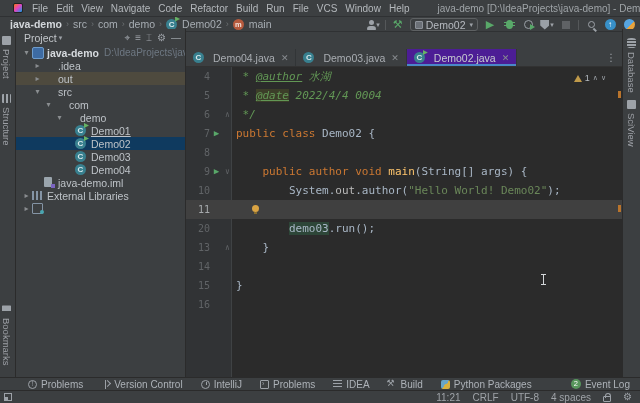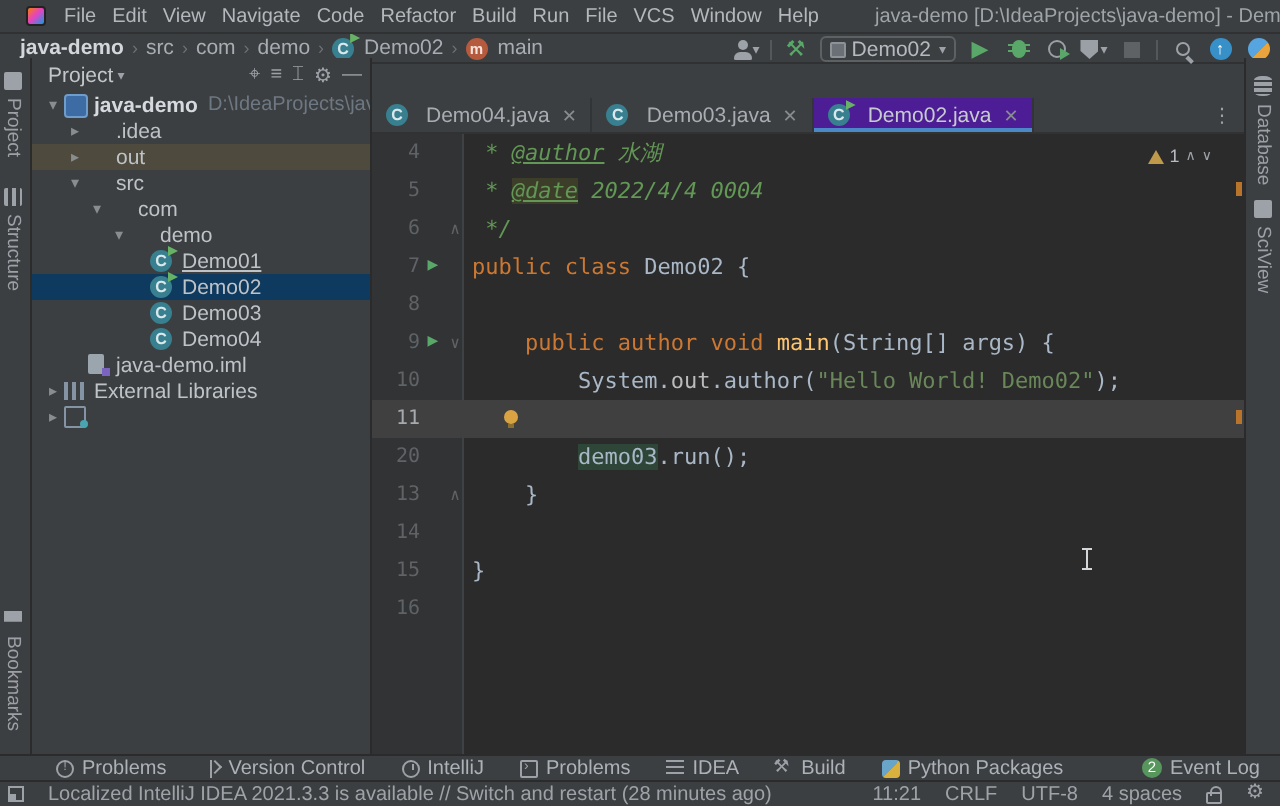--- a/index.html
+++ b/index.html
@@ -524,21 +524,20 @@
     </span>
   <span class="blank"></span>
   <span class="eventlog">
     <span class="badge">2</span>
     <span>Event Log</span>
   </span>
 </div>
 
 <div class="statusbar">
   <span class="sw-ic"></span>
-  <span class="smsg">Localized IntelliJ IDEA 2021.3.3 is available // Switch and restart (28 minutes ago)</span>
   <span class="sright">
     <span>11:21</span>
     <span>CRLF</span>
     <span>UTF-8</span>
     <span>4 spaces</span>
     <span class="lock"></span>
     <span class="sgear">⚙</span>
   </span>
 </div>
 

